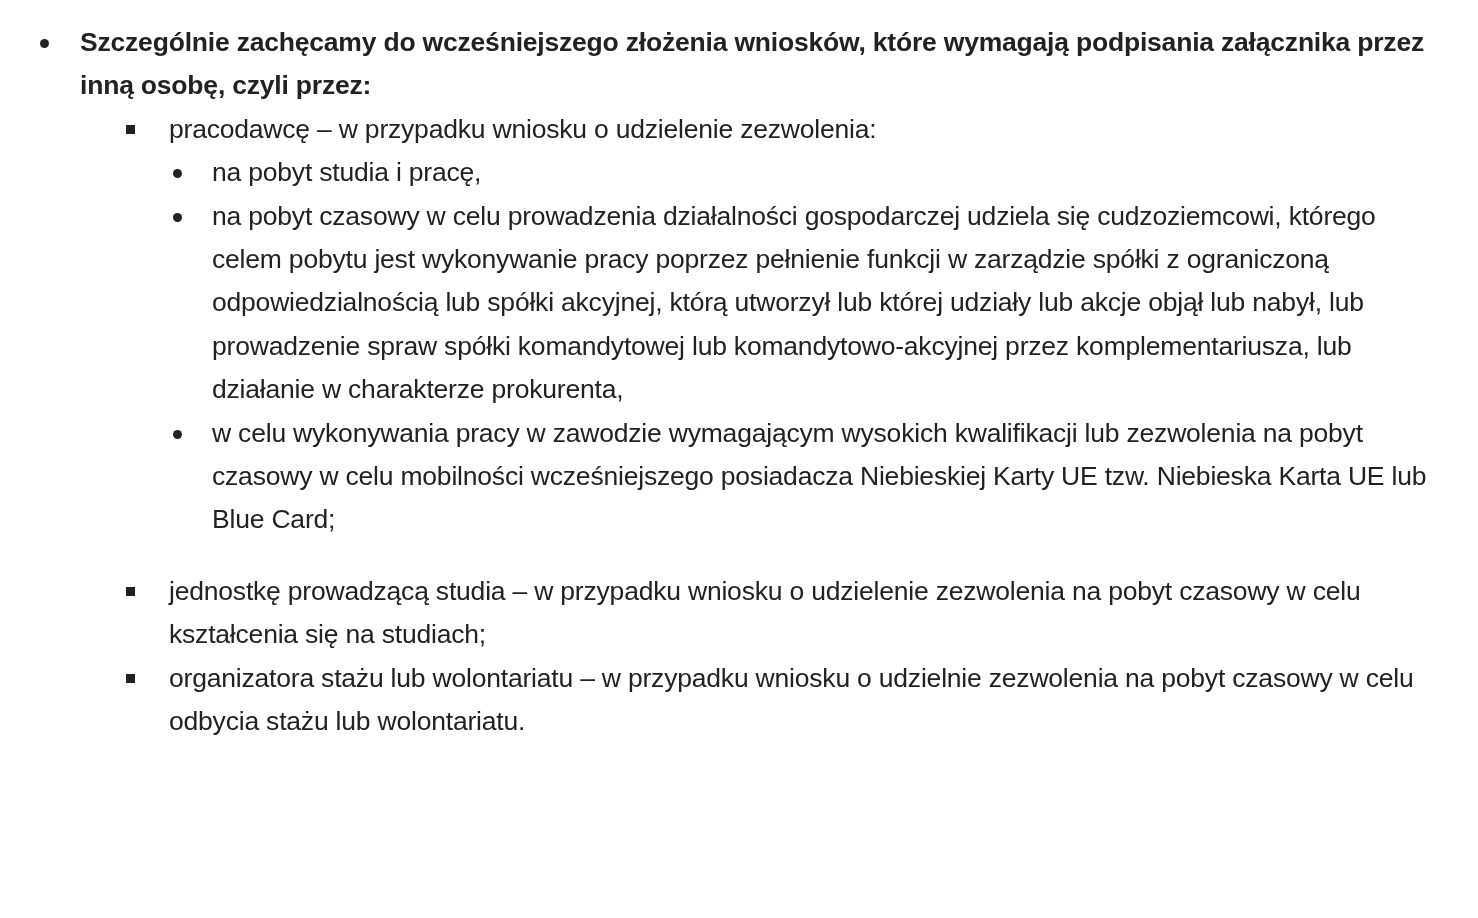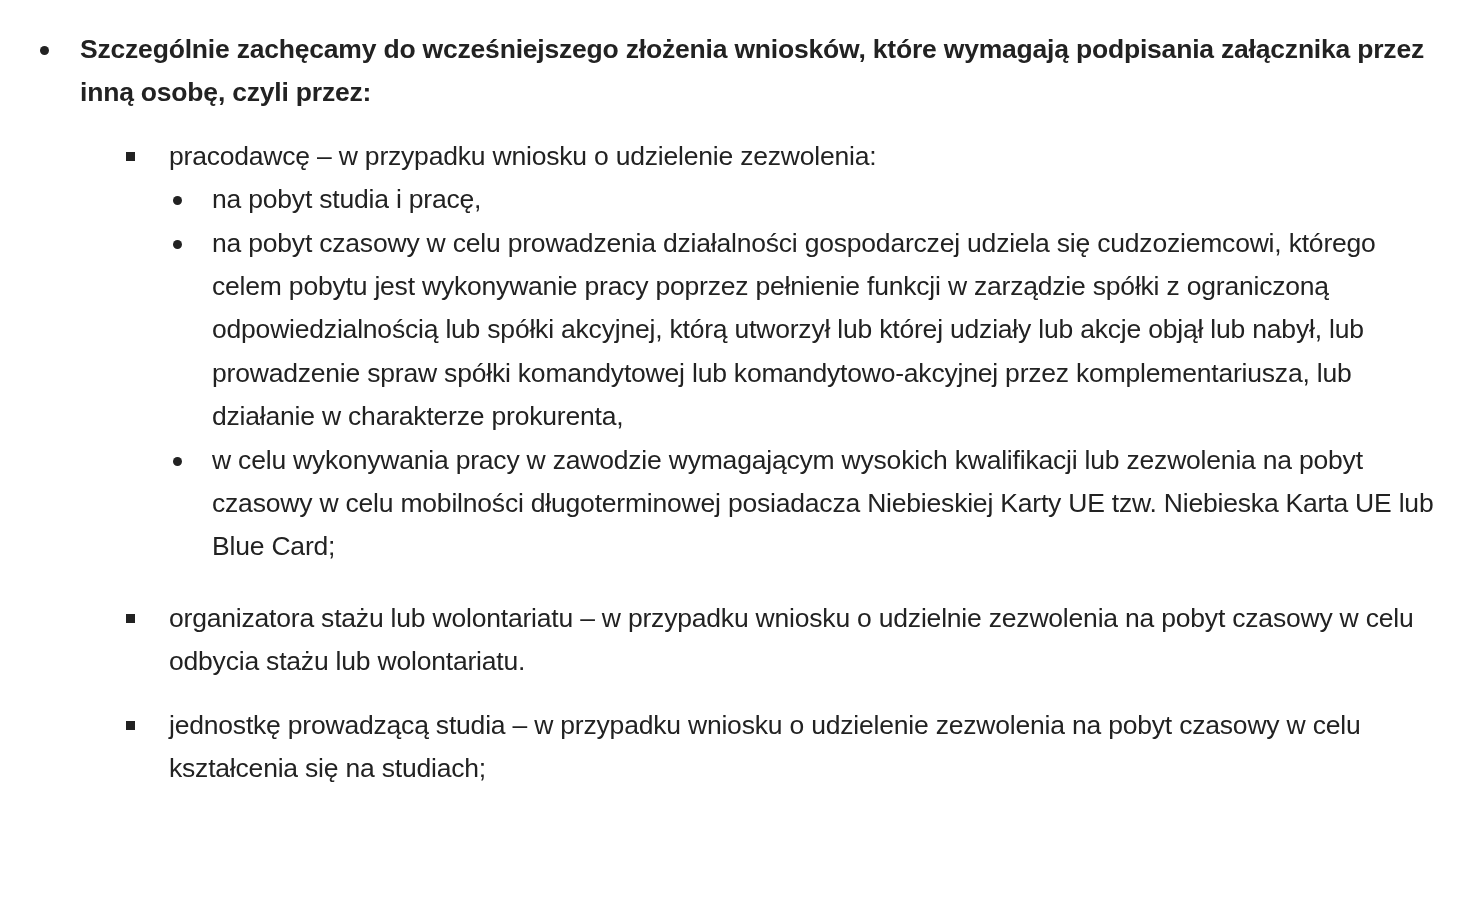--- a/index.html
+++ b/index.html
@@ -13,21 +13,21 @@
       overflow: hidden;
       font-family: "Liberation Sans", "DejaVu Sans", sans-serif;
       color: #222222;
       font-size: 26.5px;
       line-height: 43.4px;
       letter-spacing: -0.2px;
     }
     .content {
       position: absolute;
       left: 38px;
-      top: 28px;
+      top: 21px;
       width: 1400px;
     }
     ul {
       margin: 0;
       padding: 0;
       list-style: none;
     }
     .lvl1 > li {
       position: relative;
       padding-left: 42px;
@@ -44,21 +44,20 @@
     .lvl1 > li > .text {
       font-weight: bold;
       display: block;
     }
     .lvl2 {
       margin-left: 46px;
     }
     .lvl2 > li {
       position: relative;
       padding-left: 43px;
-      margin-top: 20px;
     }
     .lvl2 > li > .marker {
       position: absolute;
       left: 0;
       top: 17px;
       width: 9px;
       height: 9px;
       background: #222;
     }
     .lvl3 {
@@ -104,29 +103,29 @@
             <li>
               <span class="marker"></span>
               <span class="text">na pobyt studia i pracę,</span>
             </li>
             <li>
               <span class="marker"></span>
               <span class="text">na pobyt czasowy w celu prowadzenia działalności gospodarczej udziela się cudzoziemcowi, którego celem pobytu jest wykonywanie pracy poprzez pełnienie funkcji w zarządzie spółki z ograniczoną odpowiedzialnością lub spółki akcyjnej, którą utworzył lub której udziały lub akcje objął lub nabył, lub prowadzenie spraw spółki komandytowej lub komandytowo-akcyjnej przez komplementariusza, lub działanie w charakterze prokurenta,</span>
             </li>
             <li>
               <span class="marker"></span>
-              <span class="text">w celu wykonywania pracy w zawodzie wymagającym wysokich kwalifikacji lub zezwolenia na pobyt czasowy w celu mobilności długoterminowej posiadacza Niebieskiej Karty UE tzw. Niebieska Karta UE lub Blue Card;</span>
+              <span class="text">w celu wykonywania pracy w zawodzie wymagającym wysokich kwalifikacji lub zezwolenia na pobyt czasowy w celu mobilności wcześniejszego posiadacza Niebieskiej Karty UE tzw. Niebieska Karta UE lub Blue Card;</span>
             </li>
           </ul>
         </li>
         <li>
           <span class="marker"></span>
-          <span class="text">organizatora stażu lub wolontariatu – w przypadku wniosku o udzielnie zezwolenia na pobyt czasowy w celu odbycia stażu lub wolontariatu.</span>
+          <span class="text">jednostkę prowadzącą studia – w przypadku wniosku o udzielenie zezwolenia na pobyt czasowy w celu kształcenia się na studiach;</span>
         </li>
         <li>
           <span class="marker"></span>
-          <span class="text">jednostkę prowadzącą studia – w przypadku wniosku o udzielenie zezwolenia na pobyt czasowy w celu kształcenia się na studiach;</span>
+          <span class="text">organizatora stażu lub wolontariatu – w przypadku wniosku o udzielnie zezwolenia na pobyt czasowy w celu odbycia stażu lub wolontariatu.</span>
         </li>
       </ul>
     </li>
   </ul>
 
 </div>
 
 </body></html>

